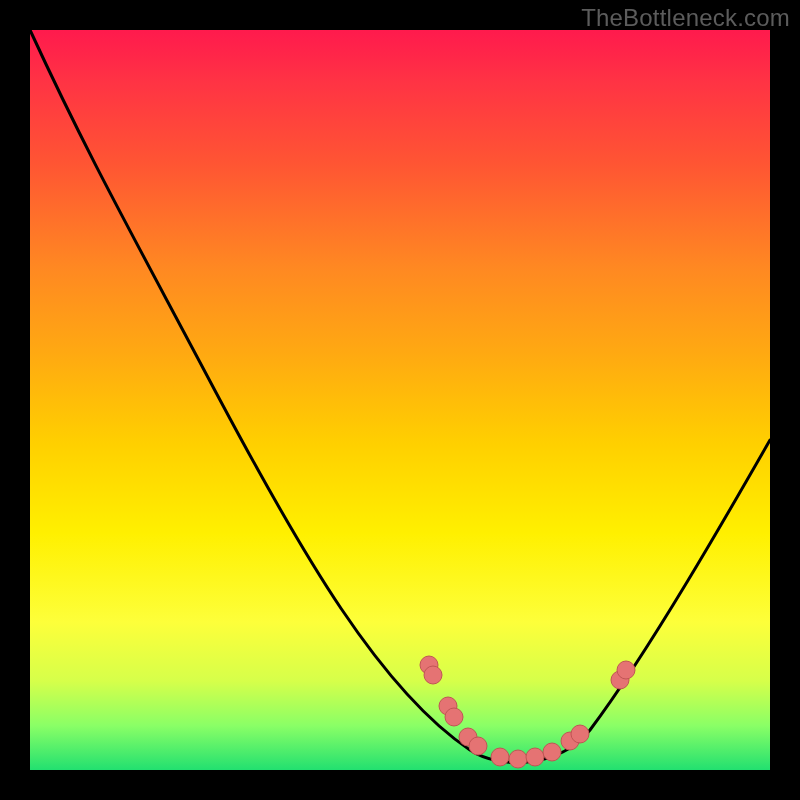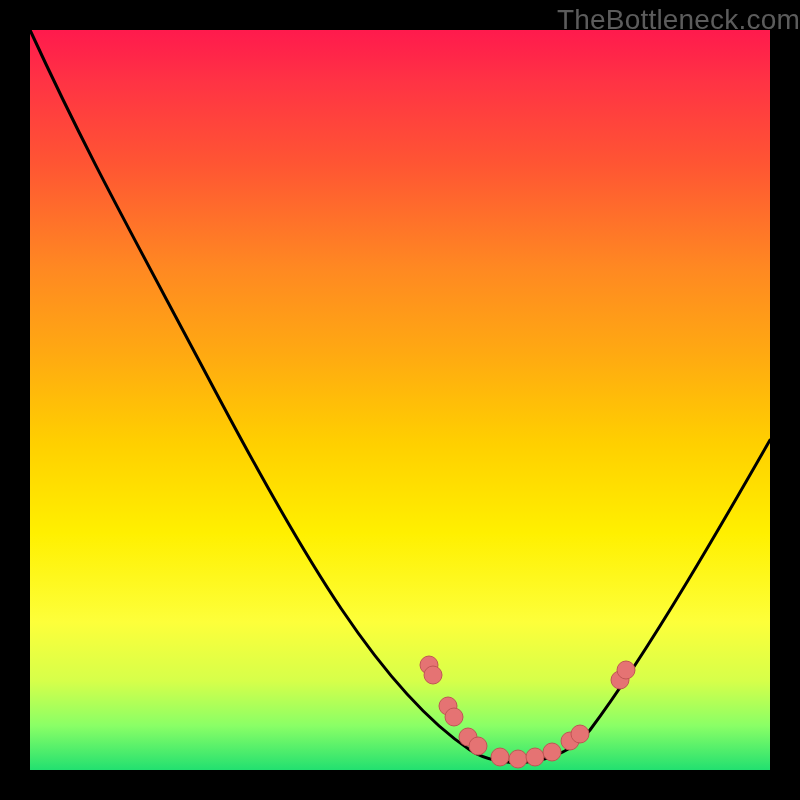--- a/index.html
+++ b/index.html
@@ -26,22 +26,22 @@
       #ffd000 56%,
       #fff000 68%,
       #fdff3a 80%,
       #d6ff4a 88%,
       #8aff66 94%,
       #22e070 100%);
   }
   .watermark {
     position: absolute;
     top: 4px;
-    right: 0;
-    font-size: 28px;
+    right: 10px;
+    font-size: 24px;
     font-weight: 500;
     color: #5c5c5c;
     letter-spacing: 0.2px;
   }
   svg.curve {
     position: absolute;
     left: 0;
     top: 0;
     width: 740px;
     height: 740px;

